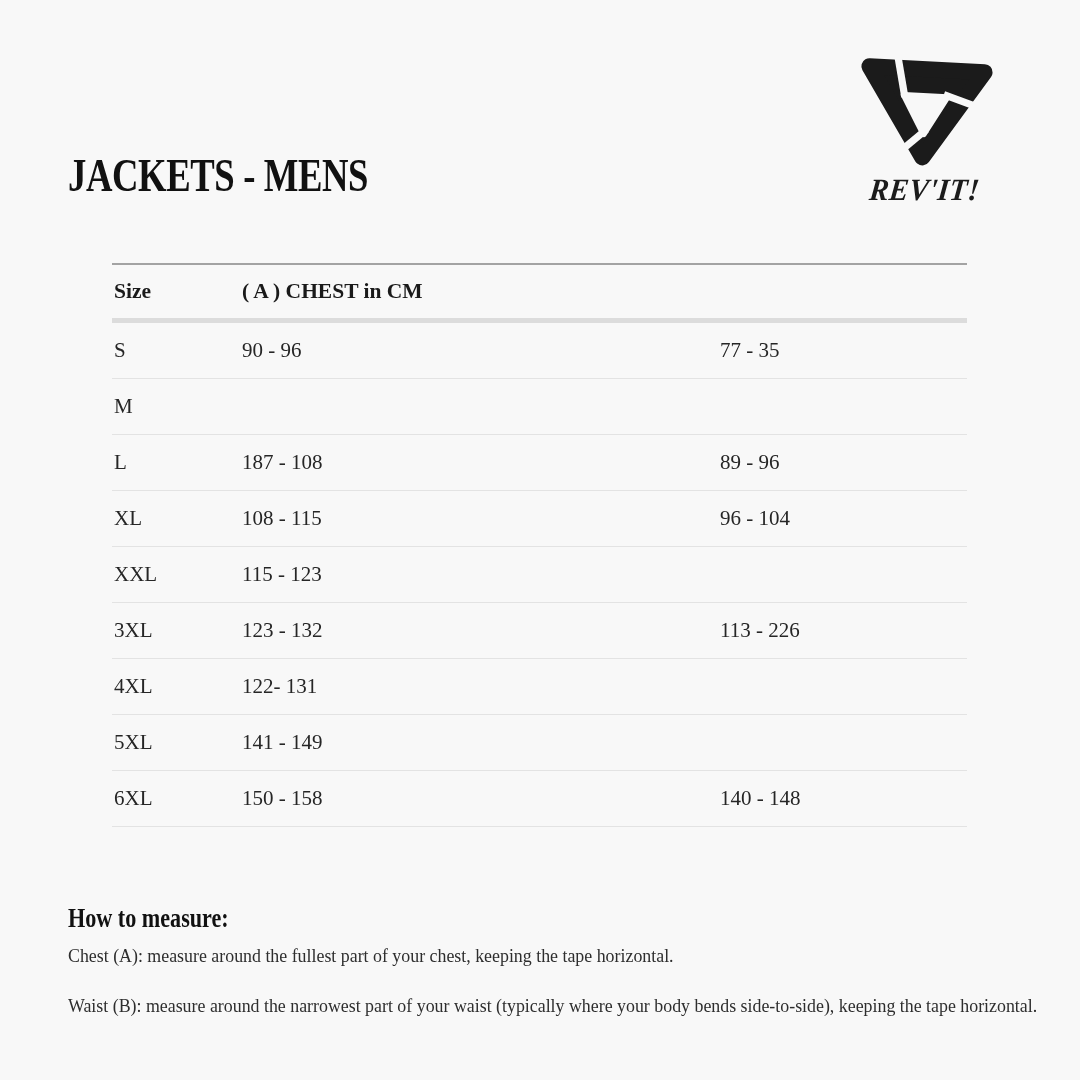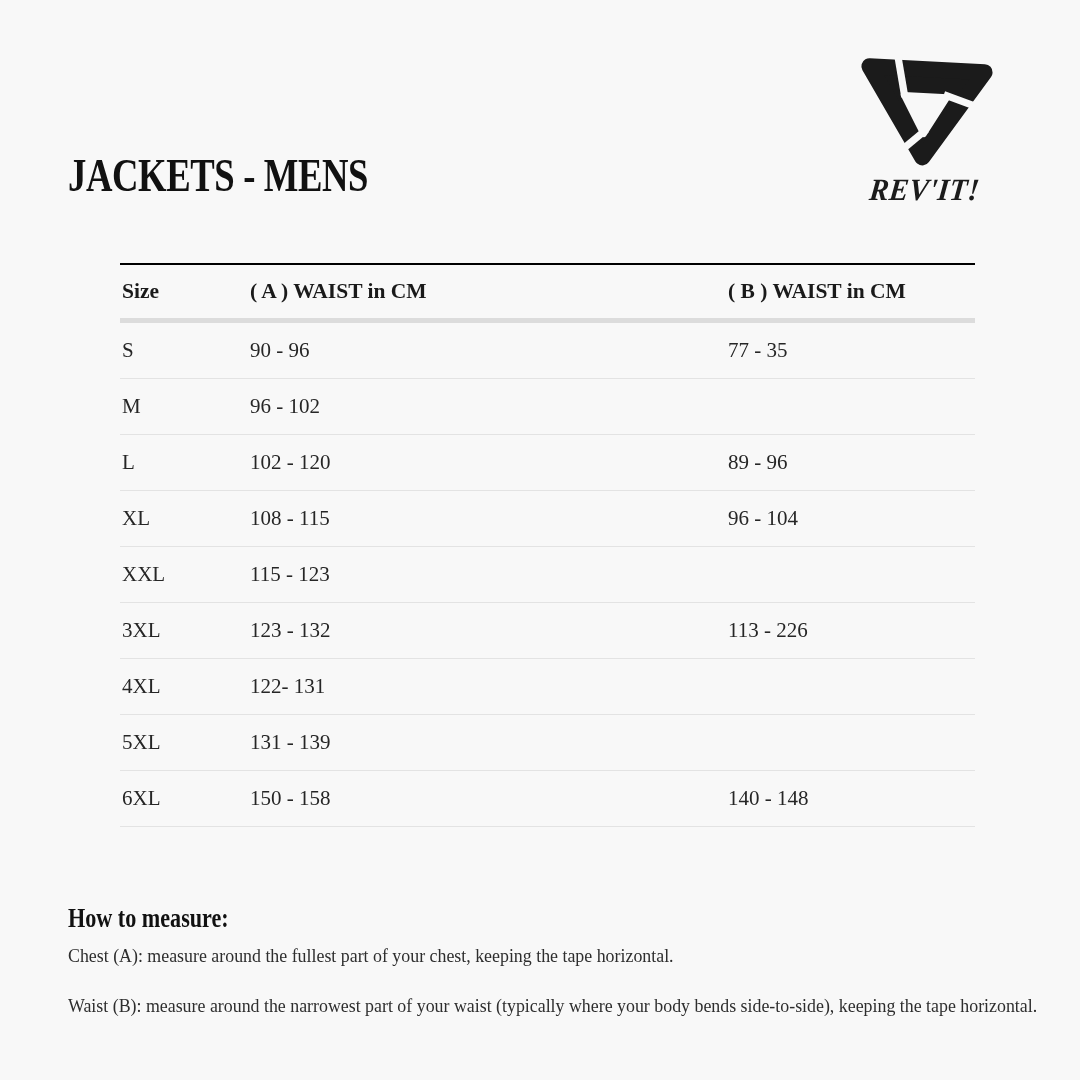--- a/index.html
+++ b/index.html
@@ -44,24 +44,24 @@
     font-style: italic;
     letter-spacing: 0.5px;
     color: #1b1b1b;
     transform: skewX(-6deg) scaleX(0.94);
     white-space: nowrap;
   }
 
   
   .size-table {
     position: absolute;
-    left: 120px;
+    left: 112px;
     top: 263px;
     width: 855px;
-    border-top: 2px solid #000000;
+    border-top: 2px solid #a3a3a3;
   }
   .thead-row {
     display: flex;
     align-items: center;
     height: 53px;
     font-weight: bold;
     font-size: 21.5px;
     color: #1a1a1a;
   }
   .thead-bar { height: 5px; background: #dcdcdc; }
@@ -135,39 +135,37 @@
           <line x1="44" y1="2" x2="57" y2="60" stroke="#f8f8f8" stroke-width="8"></line>
         </g>
       </g>
     </svg>
     <div class="brand-word">REV'IT!</div>
   </div>
 
   <div class="size-table">
     <div class="thead-row">
       <div class="col-size">Size</div>
-      <div class="col-chest">( A ) WAIST in CM</div>
-      <div class="col-waist">( B ) WAIST in CM</div>
+      <div class="col-chest">( A ) CHEST in CM</div>
     </div>
     <div class="thead-bar"></div>
     <div>
     <div class="trow">
       <div class="col-size">S</div>
       <div class="col-chest">90 - 96</div>
       <div class="col-waist">77 - 35</div>
     </div>
 
     <div class="trow">
       <div class="col-size">M</div>
-      <div class="col-chest">96 - 102</div>
     </div>
 
     <div class="trow">
       <div class="col-size">L</div>
-      <div class="col-chest">102 - 120</div>
+      <div class="col-chest">187 - 108</div>
       <div class="col-waist">89 - 96</div>
     </div>
 
     <div class="trow">
       <div class="col-size">XL</div>
       <div class="col-chest">108 - 115</div>
       <div class="col-waist">96 - 104</div>
     </div>
 
     <div class="trow">
@@ -181,21 +179,21 @@
       <div class="col-waist">113 - 226</div>
     </div>
 
     <div class="trow">
       <div class="col-size">4XL</div>
       <div class="col-waist">122- 131</div>
     </div>
 
     <div class="trow">
       <div class="col-size">5XL</div>
-      <div class="col-waist">131 - 139</div>
+      <div class="col-chest">141 - 149</div>
     </div>
 
     <div class="trow">
       <div class="col-size">6XL</div>
       <div class="col-chest">150 - 158</div>
       <div class="col-waist">140 - 148</div>
     </div>
   </div>
   </div>
 

